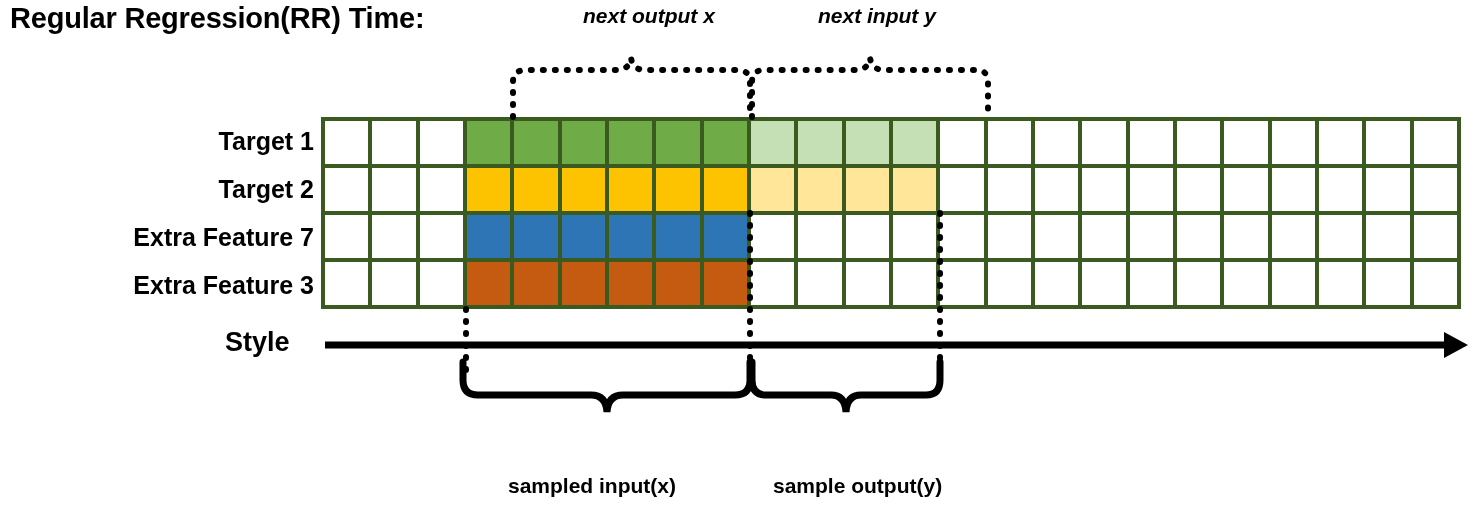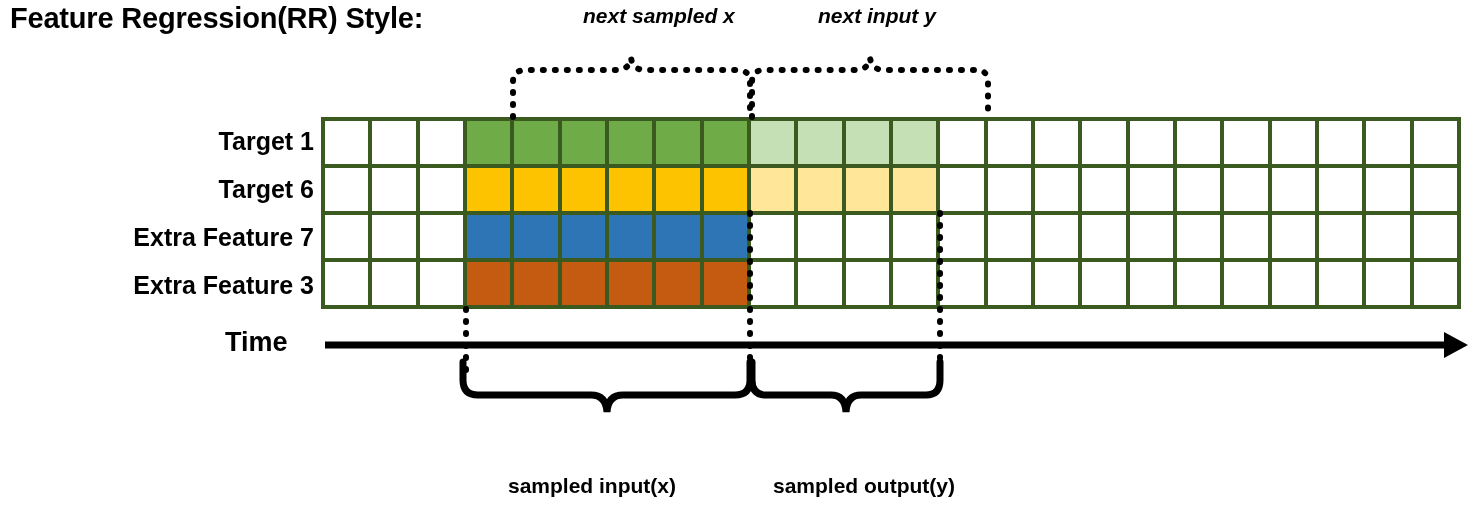--- a/index.html
+++ b/index.html
@@ -34,27 +34,27 @@
         white-space:pre;}
   #btxt-x{left:508px;top:423px;}
   #btxt-y{left:773px;top:423px;}
 
   #timelab{position:absolute;left:225px;top:327px;font-size:27px;
            font-weight:700;white-space:nowrap;}
 </style>
 </head>
 <body>
 
-<div id="title">Feature Regression(RR) Style:</div>
+<div id="title">Regular Regression(RR) Time:</div>
 
-<div class="top-cap" id="cap-x">next sampled x</div>
+<div class="top-cap" id="cap-x">next output x</div>
 <div class="top-cap" id="cap-y">next input y</div>
 
 <div class="rowlab" style="top:117px;">Target 1</div>
-<div class="rowlab" style="top:165px;">Target 6</div>
+<div class="rowlab" style="top:165px;">Target 2</div>
 <div class="rowlab" style="top:213px;">Extra Feature 7</div>
 <div class="rowlab" style="top:261px;">Extra Feature 3</div>
 
 <div id="grid">
     <div class="grow">
       <div class="cell" style="background: rgb(255, 255, 255);"></div>
       <div class="cell" style="background: rgb(255, 255, 255);"></div>
       <div class="cell" style="background: rgb(255, 255, 255);"></div>
       <div class="cell" style="background: rgb(111, 171, 70);"></div>
       <div class="cell" style="background: rgb(111, 171, 70);"></div>
@@ -151,21 +151,21 @@
       <div class="cell" style="background: rgb(255, 255, 255);"></div>
       <div class="cell" style="background: rgb(255, 255, 255);"></div>
       <div class="cell" style="background: rgb(255, 255, 255);"></div>
       <div class="cell" style="background: rgb(255, 255, 255);"></div>
       <div class="cell" style="background: rgb(255, 255, 255);"></div>
       <div class="cell" style="background: rgb(255, 255, 255);"></div>
       <div class="cell" style="background: rgb(255, 255, 255);"></div>
     </div>
   </div>
 
-<div id="timelab">Time</div>
+<div id="timelab">Style</div>
 
 <svg id="ov" viewBox="0 0 1476 516">
 
   <path d="M513,117 L513,82 Q513,70 526,70 L617,70 Q629,70 631,58 Q633,70 645,70 L737,70 Q750,70 750,82 L750,117" fill="none" stroke="#000" stroke-width="6" stroke-linecap="round" stroke-dasharray="1,11"></path>
 
   <path d="M752,117 L752,82 Q752,70 764,70 L856,70 Q868,70 870,58 Q872,70 884,70 L976,70 Q988,70 988,82 L988,117" fill="none" stroke="#000" stroke-width="6" stroke-linecap="round" stroke-dasharray="1,11"></path>
 
   <line x1="466" y1="309" x2="466" y2="370" stroke="#000" stroke-width="6" stroke-linecap="round" stroke-dasharray="1,11"></line>
   <line x1="750" y1="213" x2="750" y2="370" stroke="#000" stroke-width="6" stroke-linecap="round" stroke-dasharray="1,11"></line>
   <line x1="940" y1="213" x2="940" y2="370" stroke="#000" stroke-width="6" stroke-linecap="round" stroke-dasharray="1,11"></line>
@@ -178,16 +178,16 @@
   <path d="M752,362 L752,380 Q752,395 766,395 L831,395 Q845,395 846,412 Q847,395 861,395 L926,395 Q940,395 940,380 L940,362" fill="none" stroke="#000" stroke-width="7" stroke-linecap="round"></path>
 </svg>
 
 <div class="btxt" id="btxt-x">
   <div>sampled input(x)</div>
   
   
 </div>
 
 <div class="btxt" id="btxt-y">
-  <div>sampled output(y)</div>
+  <div>sample output(y)</div>
   
   
 </div>
 
 </body></html>

